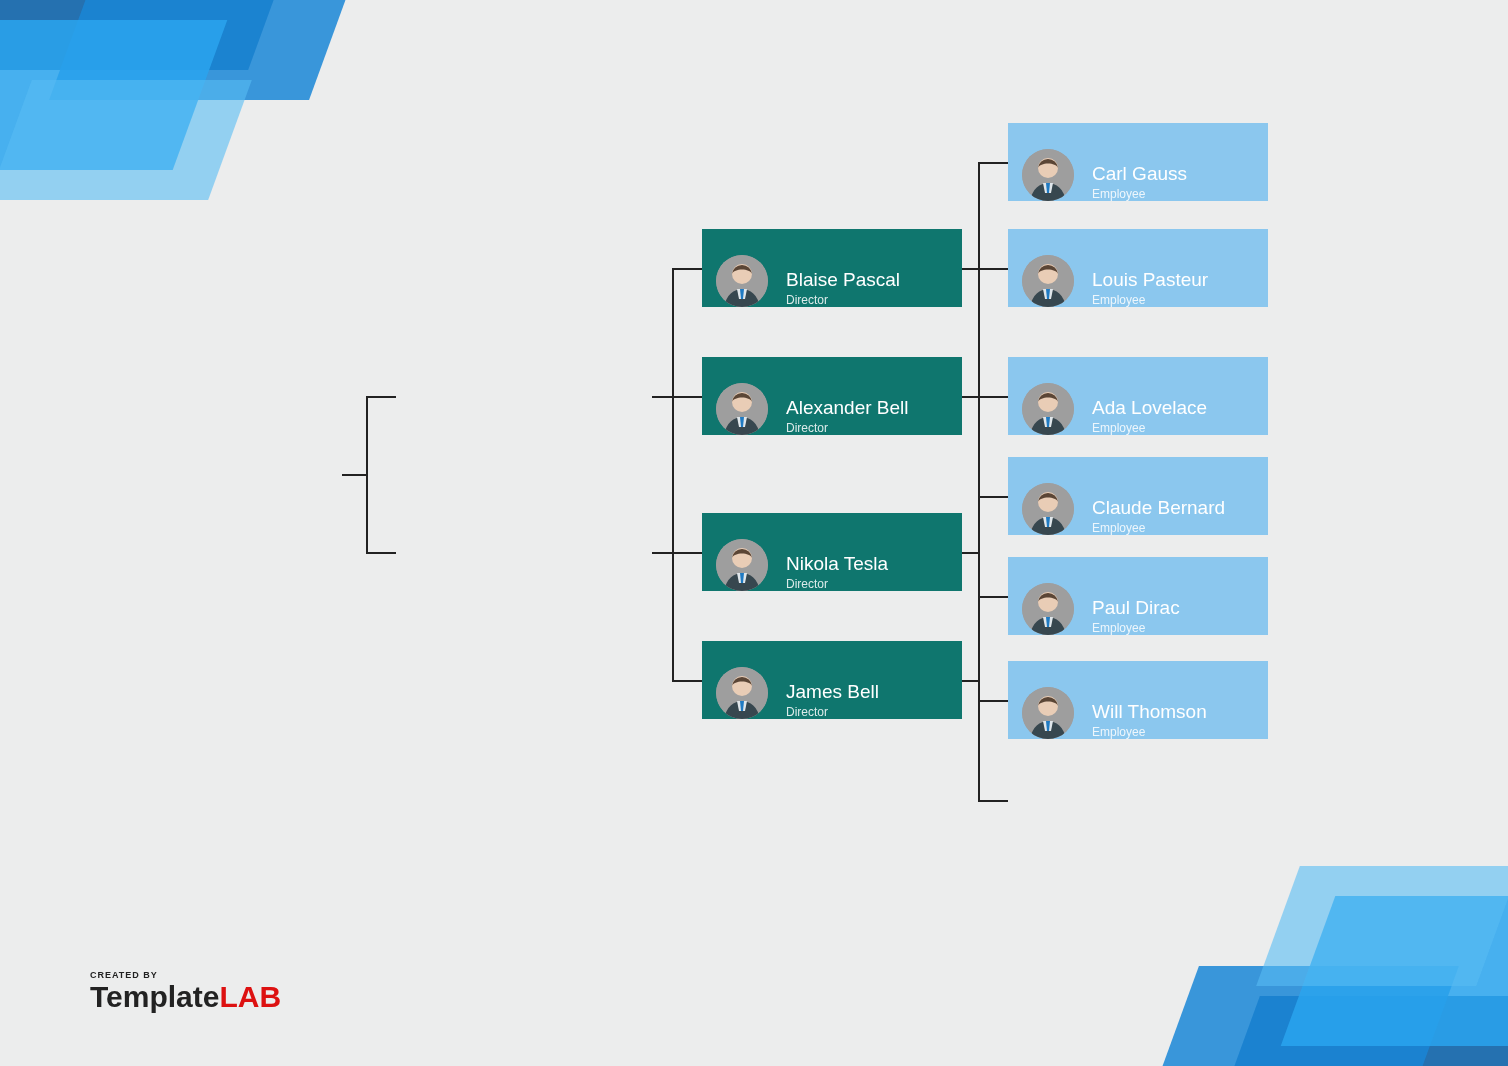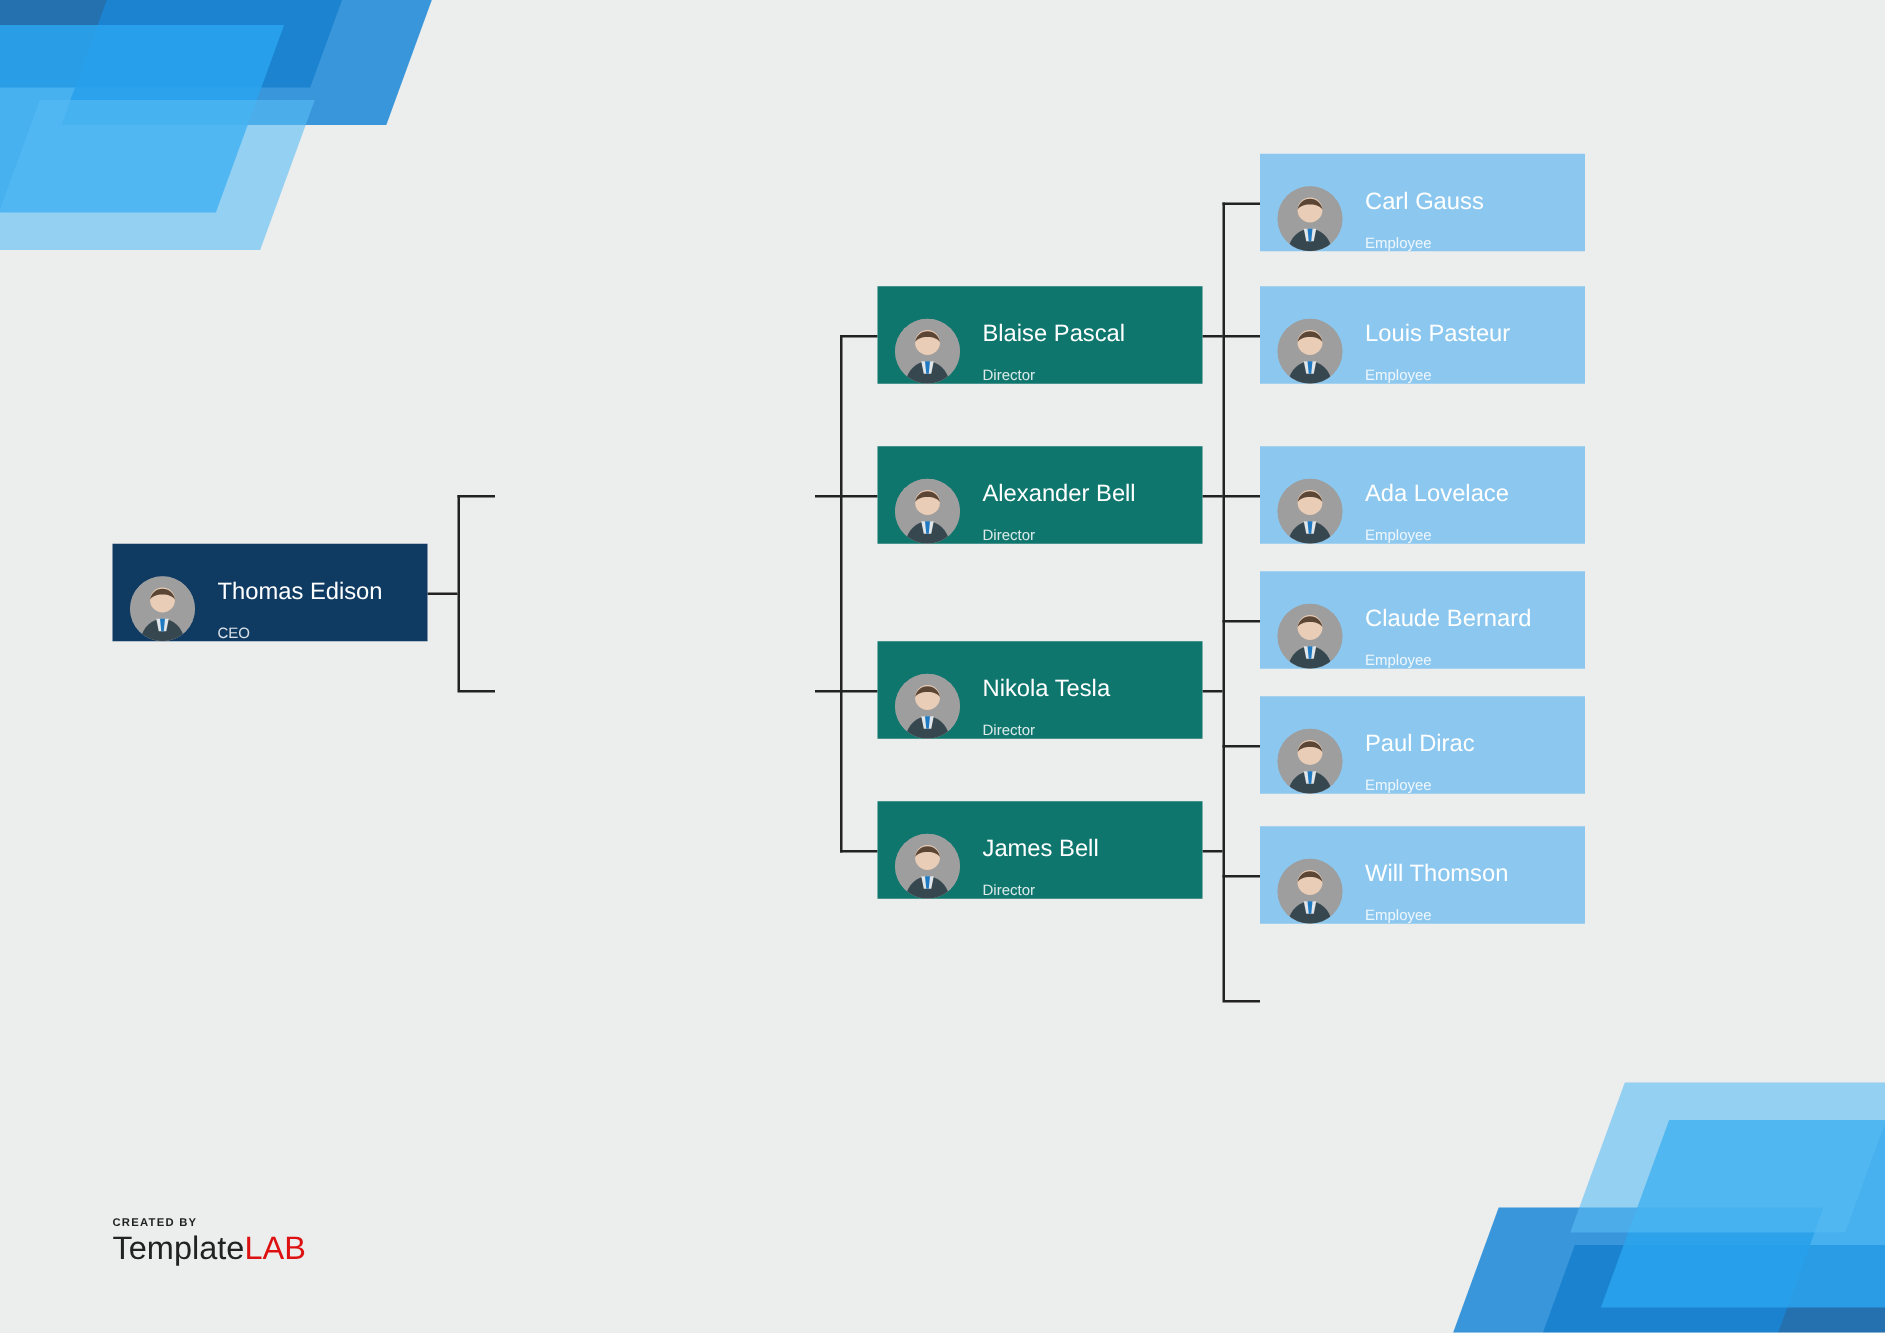--- a/index.html
+++ b/index.html
@@ -9,33 +9,33 @@
   .deco{position:absolute;pointer-events:none}
   .deco.tl{top:-60px;left:-60px;width:520px;height:360px}
   .deco.br{bottom:-60px;right:-60px;width:520px;height:360px;transform:rotate(180deg)}
   .para{position:absolute;transform:skewX(-20deg)}
   
   .node{position:absolute;height:78px;display:flex;align-items:flex-end;color:#fff;box-shadow:0 0 0 rgba(0,0,0,0)}
   .avatar{width:52px;height:52px;border-radius:50%;background:#9e9e9e;margin-left:14px;flex:0 0 auto;position:relative;overflow:hidden}
   .avatar svg{width:100%;height:100%;display:block}
   .ntxt{margin-left:18px;display:flex;flex-direction:column;justify-content:center}
   .ntxt .nm{font-size:19px;font-weight:400;line-height:1.15}
-  .ntxt .rl{font-size:12px;opacity:.85;margin-top:14px}
+  .ntxt .rl{font-size:12px;opacity:.85;margin-top:2px}
   .lvl0{background:#0f3b63;width:252px}
   .lvl1{background:#1f7ac2;width:256px}
   .lvl2{background:#0f766e;width:260px}
   .lvl3{background:#8bc7ee;width:260px}
   
   .line{position:absolute;background:#222}
   .h{height:2px}
   .v{width:2px}
   
   .credit{position:absolute;bottom:52px;left:90px;color:#222}
   .credit .small{font-size:9px;font-weight:700;letter-spacing:1px}
-  .credit .big{font-size:26px;font-weight:400}
+  .credit .big{font-size:30px;font-weight:700}
   .credit .big .lab{color:#d11}
 </style>
 </head>
 <body>
 
 <div class="canvas">
 
   <div class="deco tl">
     <div class="para" style="left:10px;top:10px;width:320px;height:120px;background:#0f63a8;opacity:.9"></div>
     <div class="para" style="left:140px;top:-10px;width:260px;height:170px;background:#1a86d6;opacity:.85"></div>
@@ -81,31 +81,20 @@
   <div class="line h" style="left:962px;top:680px;width:16px"></div>
   <div class="line v" style="left:978px;top:162px;height:638px"></div>
   <div class="line h" style="left:978px;top:162px;width:30px"></div>
   <div class="line h" style="left:978px;top:268px;width:30px"></div>
   <div class="line h" style="left:978px;top:396px;width:30px"></div>
   <div class="line h" style="left:978px;top:496px;width:30px"></div>
   <div class="line h" style="left:978px;top:596px;width:30px"></div>
   <div class="line h" style="left:978px;top:700px;width:30px"></div>
   <div class="line h" style="left:978px;top:800px;width:30px"></div>
 
-  <div class="node lvl0" style="left:90px;top:435px">
-    <div class="avatar">
-        <svg>
-          <use href="#av"></use>
-        </svg>
-      </div>
-    <div class="ntxt">
-      <span class="nm">Thomas Edison</span>
-      <span class="rl">CEO</span>
-    </div>
-  </div>
 
 
   <div class="node lvl2" style="left:702px;top:229px">
     <div class="avatar">
         <svg>
           <use href="#av"></use>
         </svg>
       </div>
     <div class="ntxt">
       <span class="nm">Blaise Pascal</span>

